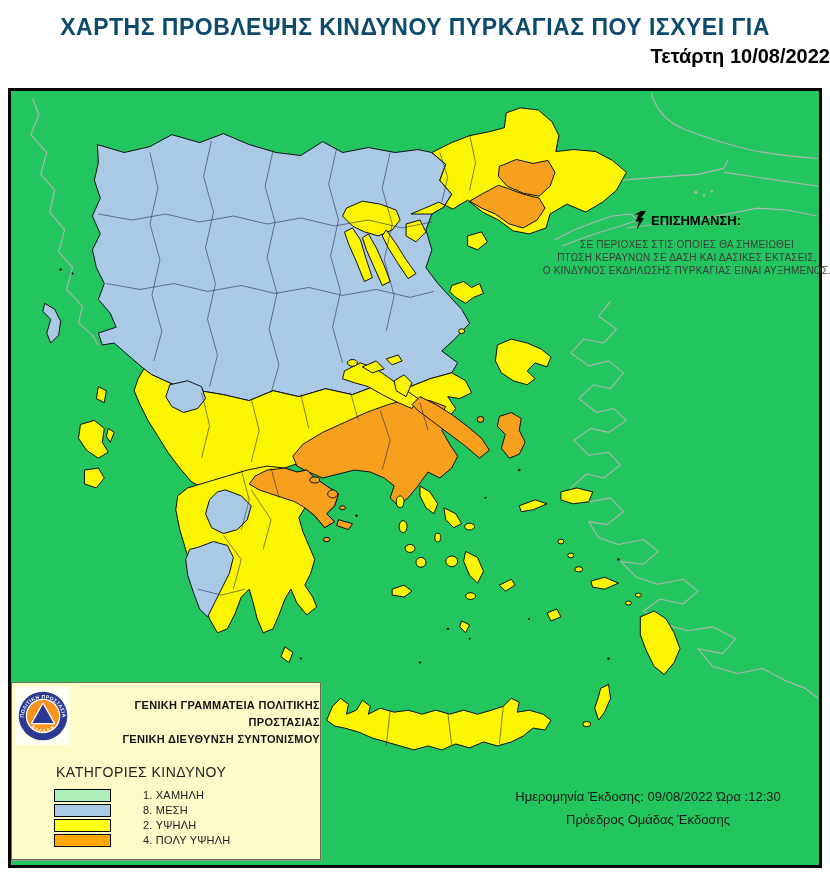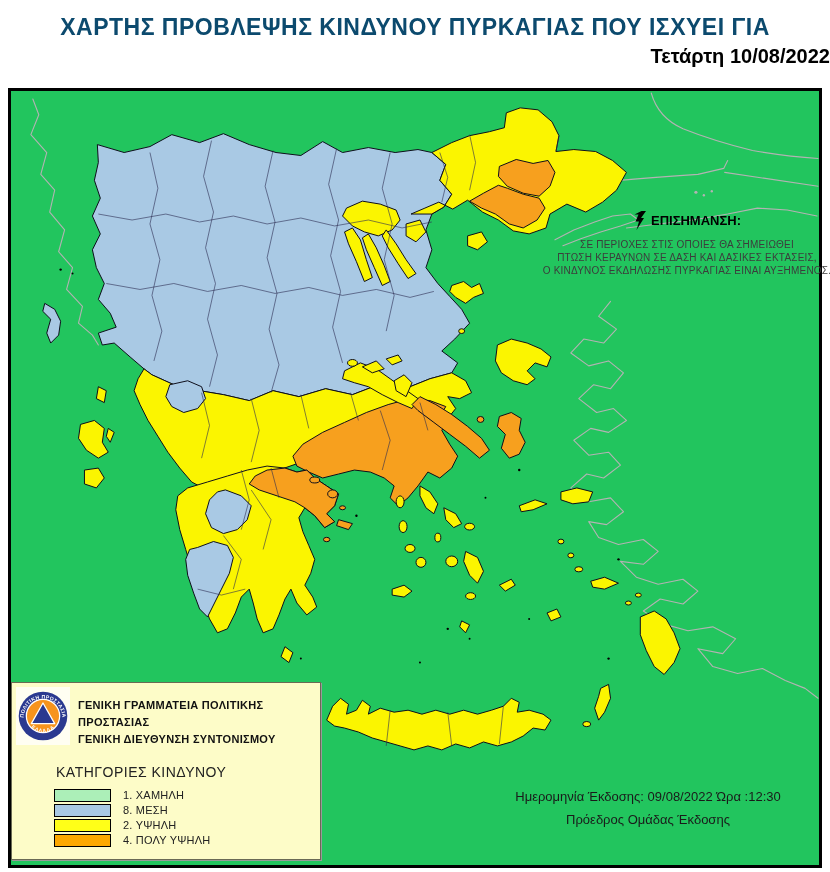--- a/index.html
+++ b/index.html
@@ -8,25 +8,25 @@
   .title-line1{font-size:23px;font-weight:bold;color:#0c4a6e;margin-top:14px;letter-spacing:.5px;}
   .title-line2{font-size:20px;font-weight:bold;color:#000;margin-top:4px;text-align:right;}
   .map-frame{position:absolute;left:8px;top:88px;width:808px;height:774px;border:3px solid #000;background:#22c55e;}
   .map-frame svg.mainmap{position:absolute;left:0;top:0;width:808px;height:774px;}
   .warning{position:absolute;left:528px;top:120px;width:296px;text-align:center;}
   .warning-head{font-size:13px;font-weight:bold;color:#000;display:flex;align-items:center;justify-content:center;gap:5px;}
   .warning-body{margin-top:8px;font-size:10px;line-height:13px;color:#3c3c3c;letter-spacing:.2px;}
   .legend{position:absolute;left:0px;top:591px;width:308px;height:176px;background:#FDFCC8;border:1px solid #6a6a55;box-shadow:1px 1px 0 #999;}
   .legend-top{display:flex;align-items:flex-start;}
   .logo-box{width:58px;height:58px;background:#fffef2;margin:4px 0 0 4px;display:flex;align-items:center;justify-content:center;}
-  .org-lines{margin:14px 0 0 8px;}
+  .org-lines{margin:14px 0 0 8px;text-align:right;}
   .org-line{font-size:11px;font-weight:bold;color:#111;line-height:17px;letter-spacing:.3px;}
   .cat-title{font-size:14px;color:#222;margin:16px 0 8px 44px;letter-spacing:.5px;}
   .legend-items{margin-left:42px;}
-  .legend-row{display:flex;align-items:center;height:14px;margin-bottom:1px;}
+  .legend-row{display:flex;align-items:center;height:14px;margin-bottom:1px;gap:20px;}
   .swatch{width:55px;height:11px;border:1px solid #000;margin-right:12px;}
   .legend-label{font-size:11px;color:#222;letter-spacing:.2px;}
   .footer{position:absolute;left:457px;top:698px;width:360px;text-align:center;}
   .footer-line1{font-size:13px;color:#1a1a1a;margin-bottom:7px;}
   .footer-line2,.footer-line3{font-size:13px;color:#1a1a1a;line-height:18px;}
   .c-blue{fill:#A9C9E4;}
   .c-yellow{fill:#FBF500;}
   .c-orange{fill:#F7A01E;}
   .coast{stroke:#0d0d1a;stroke-width:1;stroke-linejoin:round;}
   .graycoast{fill:none;stroke:#b3b3b3;stroke-width:1.1;stroke-linejoin:round;stroke-linecap:round;}

